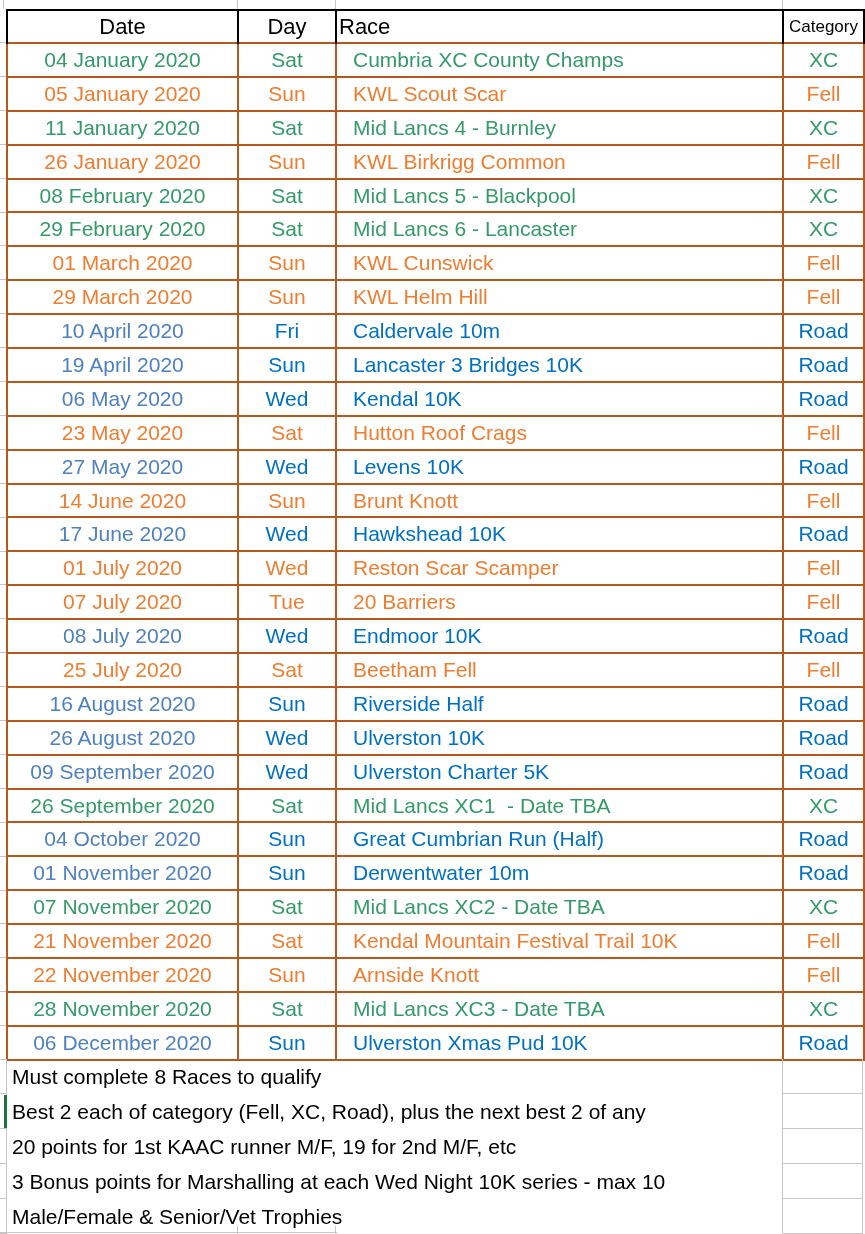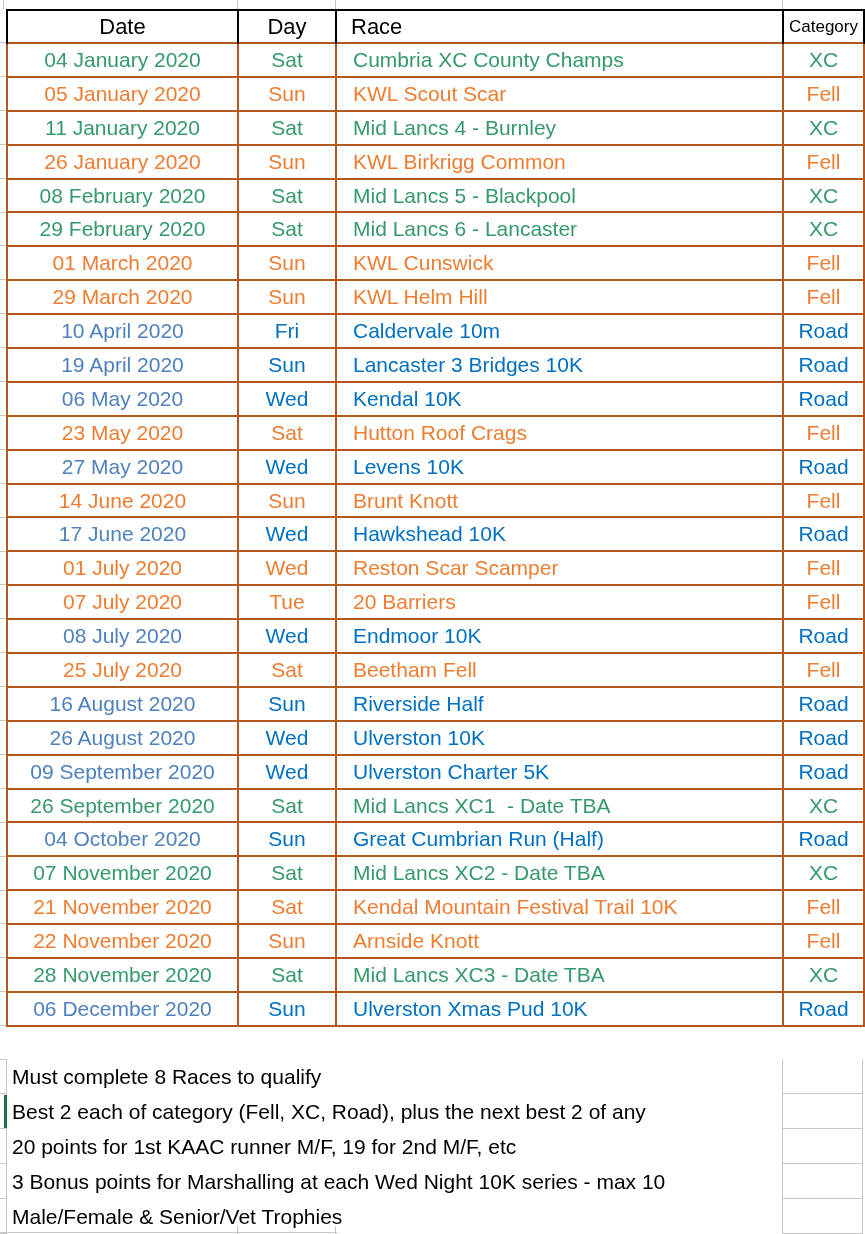--- a/index.html
+++ b/index.html
@@ -16,21 +16,21 @@
     border-collapse:collapse;table-layout:fixed;width:857px;
   }
   col.w-date{width:231px;} col.w-day{width:98px;} col.w-race{width:447px;} col.w-cat{width:81px;}
   thead th{
     border:2px solid var(--header-border);
     border-bottom:1px solid var(--header-border);
     font-weight:400;color:#000;background:#fff;
     height:31px;font-size:22px;padding:0;
   }
   th.col-date,th.col-day{text-align:center;}
-  th.col-race{text-align:left;padding-left:14px;}
+  th.col-race{text-align:left;padding-left:2px;}
   th.col-category{font-size:17px;text-align:center;border-radius:6px;}
   tbody td{
     border:2px solid var(--table-border);
     height:31.9px;font-size:21px;padding:0;background:#fff;
     overflow:hidden;
   }
   td.cell-date,td.cell-day,td.cell-category{text-align:center;}
   td.cell-race{text-align:left;padding-left:16px;white-space:pre;}
   tr.cat-xc td{color:var(--xc);}
   tr.cat-fell td{color:var(--fell);}
@@ -204,20 +204,26 @@
         <tr class="cat-xc">
       <td class="cell-date">26 September 2020</td>
       <td class="cell-day">Sat</td>
       <td class="cell-race">Mid Lancs XC1  - Date TBA</td>
       <td class="cell-category">XC</td>
     </tr>
         <tr class="cat-road">
       <td class="cell-date">04 October 2020</td>
       <td class="cell-day">Sun</td>
       <td class="cell-race">Great Cumbrian Run (Half)</td>
+      <td class="cell-category">Road</td>
+    </tr>
+        <tr class="cat-road">
+      <td class="cell-date">01 November 2020</td>
+      <td class="cell-day">Sun</td>
+      <td class="cell-race">Derwentwater 10m</td>
       <td class="cell-category">Road</td>
     </tr>
         <tr class="cat-xc">
       <td class="cell-date">07 November 2020</td>
       <td class="cell-day">Sat</td>
       <td class="cell-race">Mid Lancs XC2 - Date TBA</td>
       <td class="cell-category">XC</td>
     </tr>
         <tr class="cat-fell">
       <td class="cell-date">21 November 2020</td>

